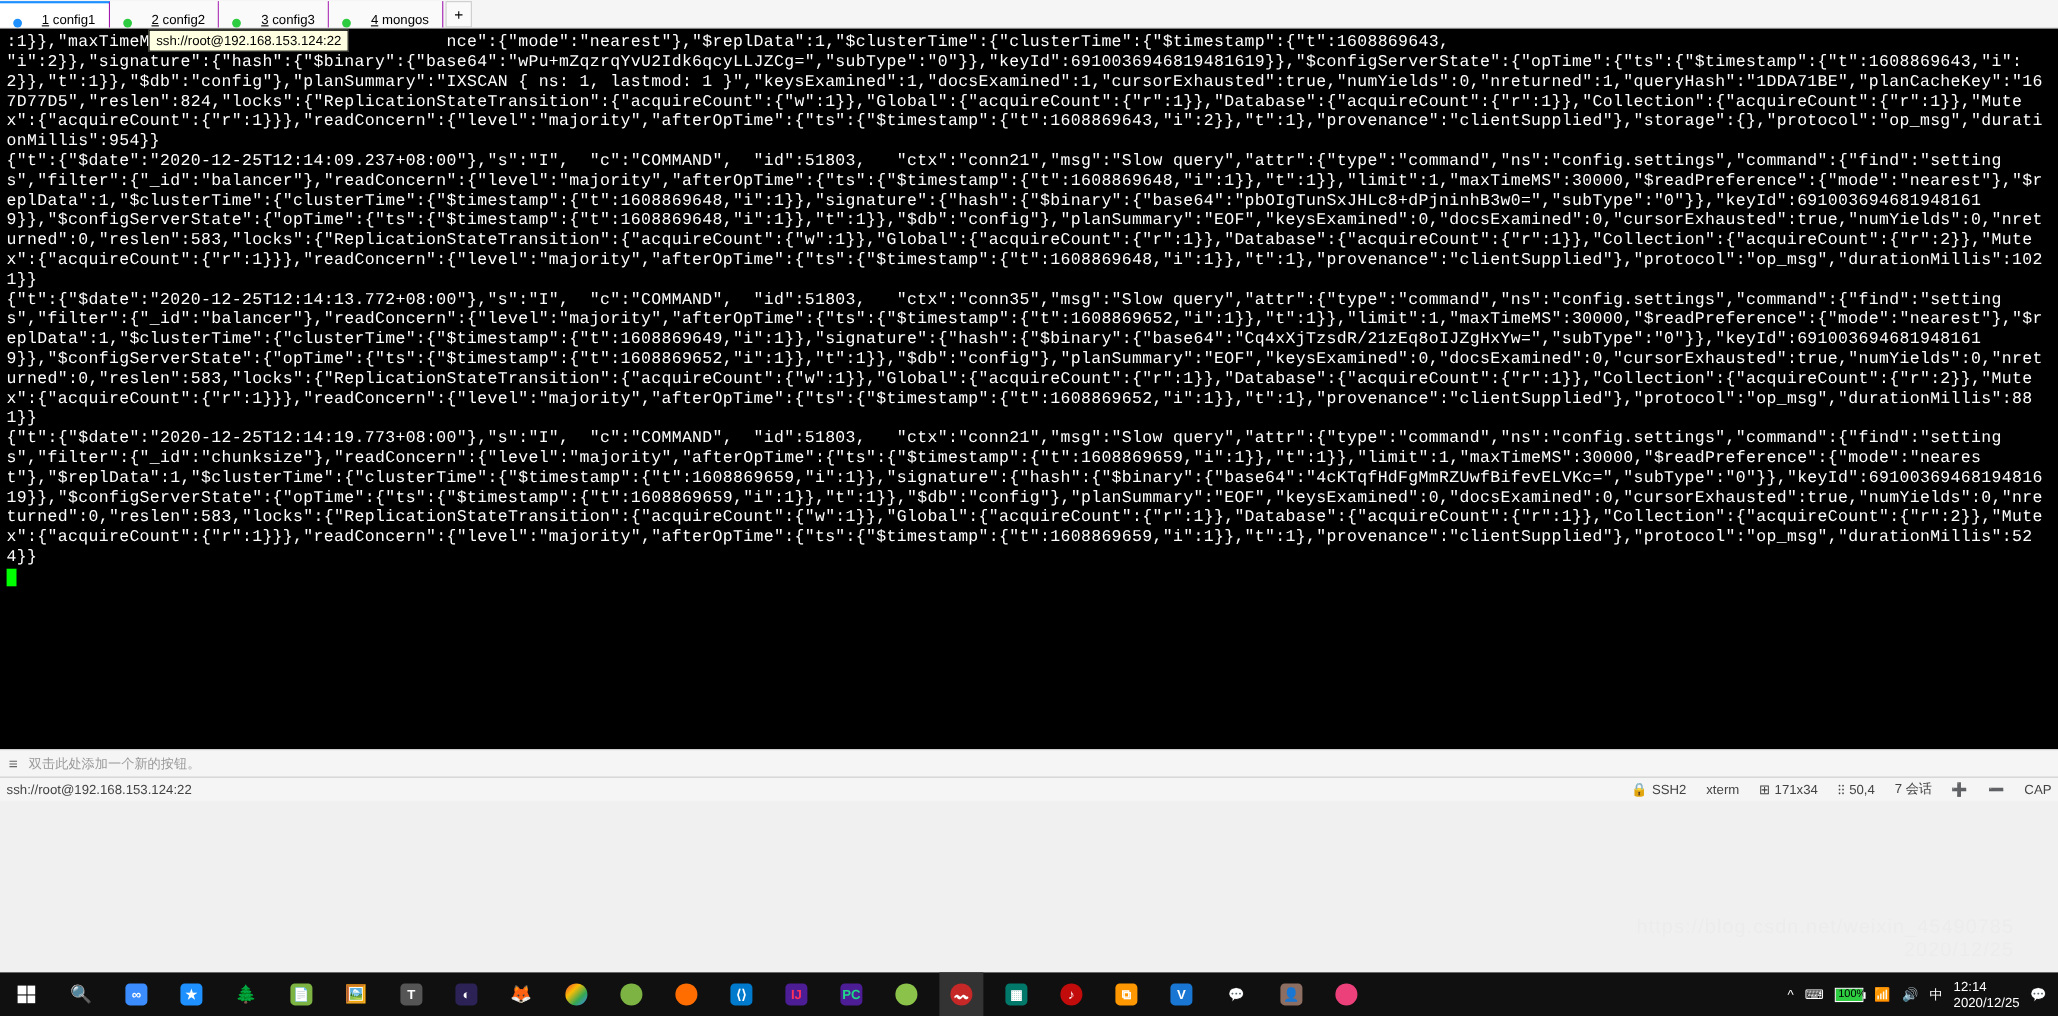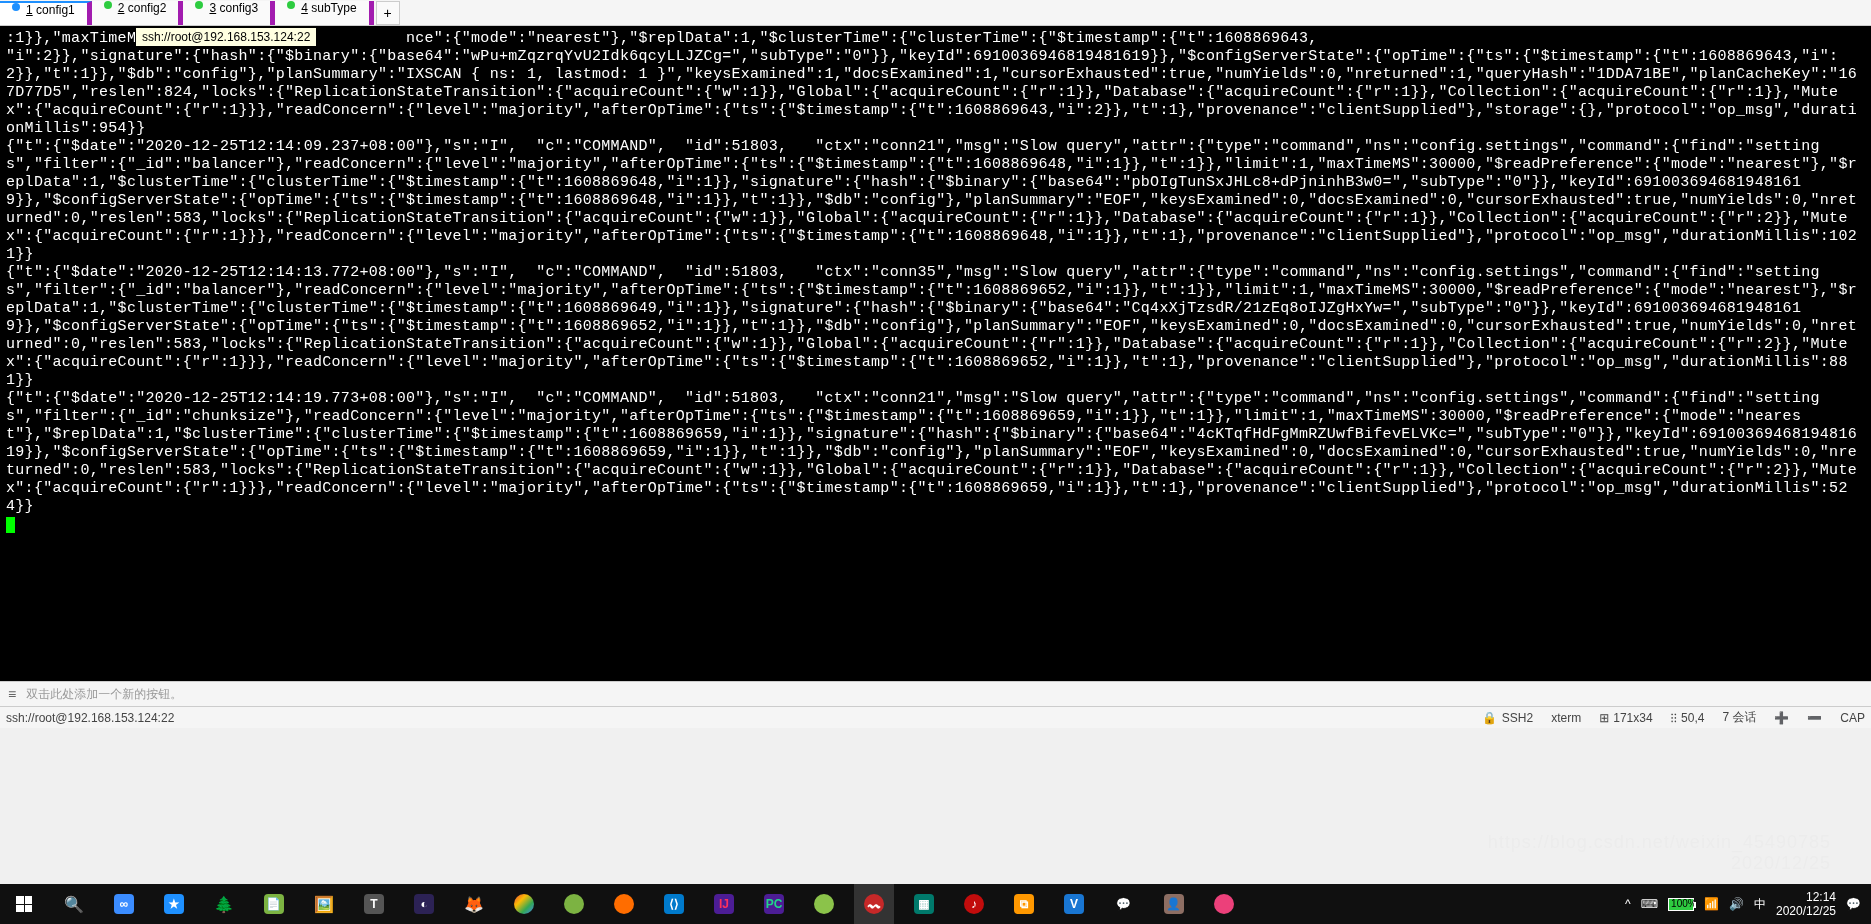--- a/index.html
+++ b/index.html
@@ -1,18 +1,18 @@
 <!DOCTYPE html>
 <html><head>
 <meta charset="utf-8">
 <style>
 * { margin:0; padding:0; box-sizing:border-box; }
 body { font-family:"Segoe UI",Tahoma,sans-serif; font-size:12px; background:#f0f0f0; width:1871px; height:924px; overflow:hidden; position:relative; }
 .tabbar { height:26px; background:#f5f5f5; display:flex; align-items:center; border-bottom:1px solid #ccc; }
-.tab { height:24px; padding:0 12px; display:flex; align-items:flex-start; border-right:5px solid #a21caf; background:#fafafa; cursor:pointer; gap:6px; position:relative; }
+.tab { height:24px; padding:0 12px; display:flex; align-items:flex-end; border-right:1px solid #a21caf; background:#fafafa; cursor:pointer; gap:18px; position:relative; }
 .tab.active { background:#fff; border-top:2px solid #1e90ff; }
 .tab .dot { width:8px; height:8px; border-radius:50%; background:#2ecc40; display:inline-block; }
 .tab.active .dot { background:#1e90ff; }
 .tab .u { text-decoration:underline; }
 .newtab { width:24px; height:24px; display:flex; align-items:center; justify-content:center; border:1px solid #ccc; margin-left:2px; cursor:pointer; background:#fafafa; font-size:14px; }
 .tooltip { position:absolute; top:27px; left:135px; background:#ffffe1; border:1px solid #000; padding:2px 6px; font-size:12px; z-index:10; white-space:nowrap; }
 .terminal { background:#000; color:#fff; font-family:Consolas,"Courier New",monospace; font-size:15px; line-height:18px; padding:4px 6px; height:655px; overflow:hidden; white-space:pre-wrap; word-break:break-all; letter-spacing:0.3px; }
 .terminal .cursor { display:inline-block; width:9px; height:16px; background:#00ff00; vertical-align:text-bottom; }
 .btnbar { height:25px; background:#f5f5f5; border-top:1px solid #ccc; display:flex; align-items:center; padding:0 8px; color:#999; }
 .btnbar .ham { color:#666; margin-right:10px; font-size:14px; }
@@ -20,21 +20,21 @@
 .statusbar .left { flex:0 0 auto; }
 .statusbar .spacer { flex:1; }
 .statusbar .item { display:flex; align-items:center; gap:4px; }
 .statusbar .lock { color:#d4a017; }
 .watermark { position:absolute; right:40px; bottom:50px; color:#e5e5e5; font-size:18px; opacity:0.35; pointer-events:none; font-family:Arial,sans-serif; letter-spacing:1px; }
 .watermark .d { display:block; text-align:right; font-size:18px; }
 .taskbar { position:absolute; left:0; right:0; bottom:0; height:40px; background:#101010; display:flex; align-items:center; padding:0 4px; gap:10px; }
 .taskbar .ico { width:40px; height:40px; display:flex; align-items:center; justify-content:center; color:#fff; font-size:16px; cursor:pointer; }
 .taskbar .ico.active { background:#333; }
 .taskbar .tray { margin-left:auto; display:flex; align-items:center; gap:10px; color:#fff; font-size:12px; padding-right:6px; }
-.taskbar .clock { text-align:right; line-height:14px; font-size:12px; }
+.taskbar .clock { text-align:left; line-height:14px; font-size:12px; }
 .win-logo { width:16px; height:16px; display:grid; grid-template-columns:1fr 1fr; grid-template-rows:1fr 1fr; gap:1px; }
 .win-logo span { background:#fff; }
 .battery { display:inline-block; border:1px solid #fff; width:26px; height:13px; position:relative; }
 .battery::after { content:""; position:absolute; right:-3px; top:3px; width:2px; height:6px; background:#fff; }
 .battery .fill { background:#2ecc40; height:100%; width:100%; display:block; }
 .battery .pct { position:absolute; left:2px; top:-1px; font-size:10px; color:#000; }
 .sq { width:20px; height:20px; border-radius:4px; display:flex; align-items:center; justify-content:center; font-size:12px; font-weight:bold; }
 </style>
 </head>
 <body>
@@ -47,21 +47,21 @@
   <div class="tab">
     <span class="dot"></span>
     <span><span class="u">2</span> <span>config2</span></span>
   </div>
   <div class="tab">
     <span class="dot"></span>
     <span><span class="u">3</span> <span>config3</span></span>
   </div>
   <div class="tab">
     <span class="dot"></span>
-    <span><span class="u">4</span> <span>subType</span></span>
+    <span><span class="u">4</span> <span>mongos</span></span>
   </div>
   <div class="newtab">+</div>
 </div>
 
 <div class="tooltip">ssh://root@192.168.153.124:22</div>
 
 <div class="terminal" id="term">:1}},"maxTimeM                             nce":{"mode":"nearest"},"$replData":1,"$clusterTime":{"clusterTime":{"$timestamp":{"t":1608869643,
 "i":2}},"signature":{"hash":{"$binary":{"base64":"wPu+mZqzrqYvU2Idk6qcyLLJZCg=","subType":"0"}},"keyId":6910036946819481619}},"$configServerState":{"opTime":{"ts":{"$timestamp":{"t":1608869643,"i":2}},"t":1}},"$db":"config"},"planSummary":"IXSCAN { ns: 1, lastmod: 1 }","keysExamined":1,"docsExamined":1,"cursorExhausted":true,"numYields":0,"nreturned":1,"queryHash":"1DDA71BE","planCacheKey":"167D77D5","reslen":824,"locks":{"ReplicationStateTransition":{"acquireCount":{"w":1}},"Global":{"acquireCount":{"r":1}},"Database":{"acquireCount":{"r":1}},"Collection":{"acquireCount":{"r":1}},"Mutex":{"acquireCount":{"r":1}}},"readConcern":{"level":"majority","afterOpTime":{"ts":{"$timestamp":{"t":1608869643,"i":2}},"t":1},"provenance":"clientSupplied"},"storage":{},"protocol":"op_msg","durationMillis":954}}
 {"t":{"$date":"2020-12-25T12:14:09.237+08:00"},"s":"I",  "c":"COMMAND",  "id":51803,   "ctx":"conn21","msg":"Slow query","attr":{"type":"command","ns":"config.settings","command":{"find":"settings","filter":{"_id":"balancer"},"readConcern":{"level":"majority","afterOpTime":{"ts":{"$timestamp":{"t":1608869648,"i":1}},"t":1}},"limit":1,"maxTimeMS":30000,"$readPreference":{"mode":"nearest"},"$replData":1,"$clusterTime":{"clusterTime":{"$timestamp":{"t":1608869648,"i":1}},"signature":{"hash":{"$binary":{"base64":"pbOIgTunSxJHLc8+dPjninhB3w0=","subType":"0"}},"keyId":6910036946819481619}},"$configServerState":{"opTime":{"ts":{"$timestamp":{"t":1608869648,"i":1}},"t":1}},"$db":"config"},"planSummary":"EOF","keysExamined":0,"docsExamined":0,"cursorExhausted":true,"numYields":0,"nreturned":0,"reslen":583,"locks":{"ReplicationStateTransition":{"acquireCount":{"w":1}},"Global":{"acquireCount":{"r":1}},"Database":{"acquireCount":{"r":1}},"Collection":{"acquireCount":{"r":2}},"Mutex":{"acquireCount":{"r":1}}},"readConcern":{"level":"majority","afterOpTime":{"ts":{"$timestamp":{"t":1608869648,"i":1}},"t":1},"provenance":"clientSupplied"},"protocol":"op_msg","durationMillis":1021}}
 {"t":{"$date":"2020-12-25T12:14:13.772+08:00"},"s":"I",  "c":"COMMAND",  "id":51803,   "ctx":"conn35","msg":"Slow query","attr":{"type":"command","ns":"config.settings","command":{"find":"settings","filter":{"_id":"balancer"},"readConcern":{"level":"majority","afterOpTime":{"ts":{"$timestamp":{"t":1608869652,"i":1}},"t":1}},"limit":1,"maxTimeMS":30000,"$readPreference":{"mode":"nearest"},"$replData":1,"$clusterTime":{"clusterTime":{"$timestamp":{"t":1608869649,"i":1}},"signature":{"hash":{"$binary":{"base64":"Cq4xXjTzsdR/21zEq8oIJZgHxYw=","subType":"0"}},"keyId":6910036946819481619}},"$configServerState":{"opTime":{"ts":{"$timestamp":{"t":1608869652,"i":1}},"t":1}},"$db":"config"},"planSummary":"EOF","keysExamined":0,"docsExamined":0,"cursorExhausted":true,"numYields":0,"nreturned":0,"reslen":583,"locks":{"ReplicationStateTransition":{"acquireCount":{"w":1}},"Global":{"acquireCount":{"r":1}},"Database":{"acquireCount":{"r":1}},"Collection":{"acquireCount":{"r":2}},"Mutex":{"acquireCount":{"r":1}}},"readConcern":{"level":"majority","afterOpTime":{"ts":{"$timestamp":{"t":1608869652,"i":1}},"t":1},"provenance":"clientSupplied"},"protocol":"op_msg","durationMillis":881}}

